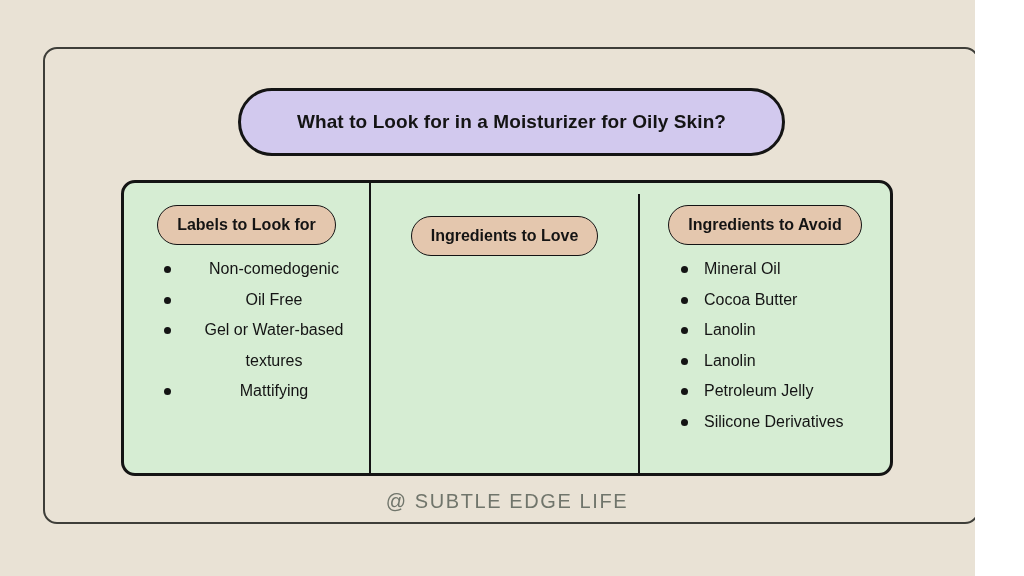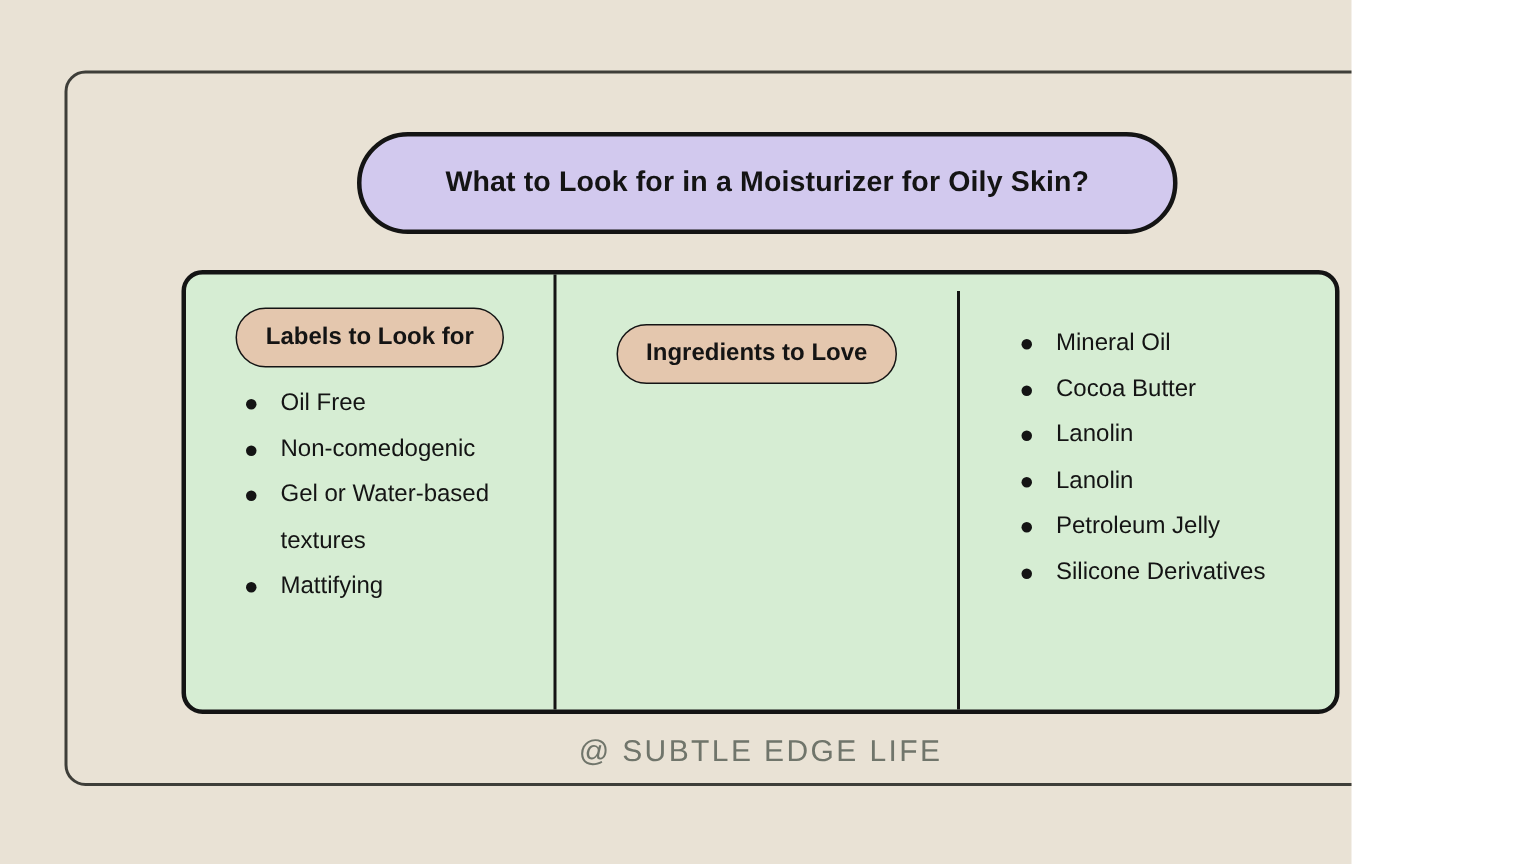--- a/index.html
+++ b/index.html
@@ -2,21 +2,21 @@
 <html style="--page-bg: #e9e2d5; --frame-border: #3e3e39; --title-pill-bg: #d2c9ee; --panel-bg: #d6edd3; --header-pill-bg: #e4c7ae; --ink: #141414; --footer-text: #70756b;"><head>
 <meta charset="utf-8">
 <style>
   html, body {
     margin: 0;
     padding: 0;
     font-family: "Liberation Sans", "DejaVu Sans", sans-serif;
   }
   .canvas {
     position: relative;
-    width: 901px;
+    width: 975px;
     height: 576px;
     background: var(--page-bg, #e9e2d5);
     overflow: hidden;
   }
   .frame {
     position: absolute;
     left: 43px;
     top: 47px;
     width: 936px;
     height: 477px;
@@ -55,21 +55,21 @@
     border-radius: 14px;
     box-sizing: border-box;
     display: flex;
   }
   .col {
     box-sizing: border-box;
     padding-top: 22px;
     display: flex;
     flex-direction: column;
   }
-  .col-1 { width: 247px; border-right: 2px solid var(--ink, #141414); }
+  .col-1 { width: 247px; border-right: 2px solid var(--ink, #141414); text-align: center; }
   .col-2 { width: 269px; border-right: 2px solid var(--ink, #141414); margin-top: 11px; }
   .col-3 { flex: 1; }
   .header-pill {
     align-self: center;
     background: var(--header-pill-bg, #e4c7ae);
     border: 1.8px solid var(--ink, #141414);
     border-radius: 21px;
     height: 40px;
     box-sizing: border-box;
     display: inline-flex;
@@ -127,32 +127,35 @@
   <div class="title-pill">
     <span>What to Look for in a Moisturizer for Oily Skin?</span>
   </div>
 
   <div class="table">
     <div class="col col-1">
       <div class="header-pill">
         <span>Labels to Look for</span>
       </div>
       <ul class="items">
+          <li>Non-comedogenic</li>
           <li>Oil Free</li>
-          <li>Non-comedogenic</li>
           <li>Gel or Water-based textures</li>
           <li>Mattifying</li>
         </ul>
     </div>
     <div class="col col-2">
       <div class="header-pill">
         <span>Ingredients to Love</span>
       </div>
     </div>
     <div class="col col-3">
+      <div class="header-pill">
+        <span>Ingredients to Avoid</span>
+      </div>
       <ul class="items">
           <li>Mineral Oil</li>
           <li>Cocoa Butter</li>
           <li>Lanolin</li>
           <li>Lanolin</li>
           <li>Petroleum Jelly</li>
           <li>Silicone Derivatives</li>
         </ul>
     </div>
   </div>

